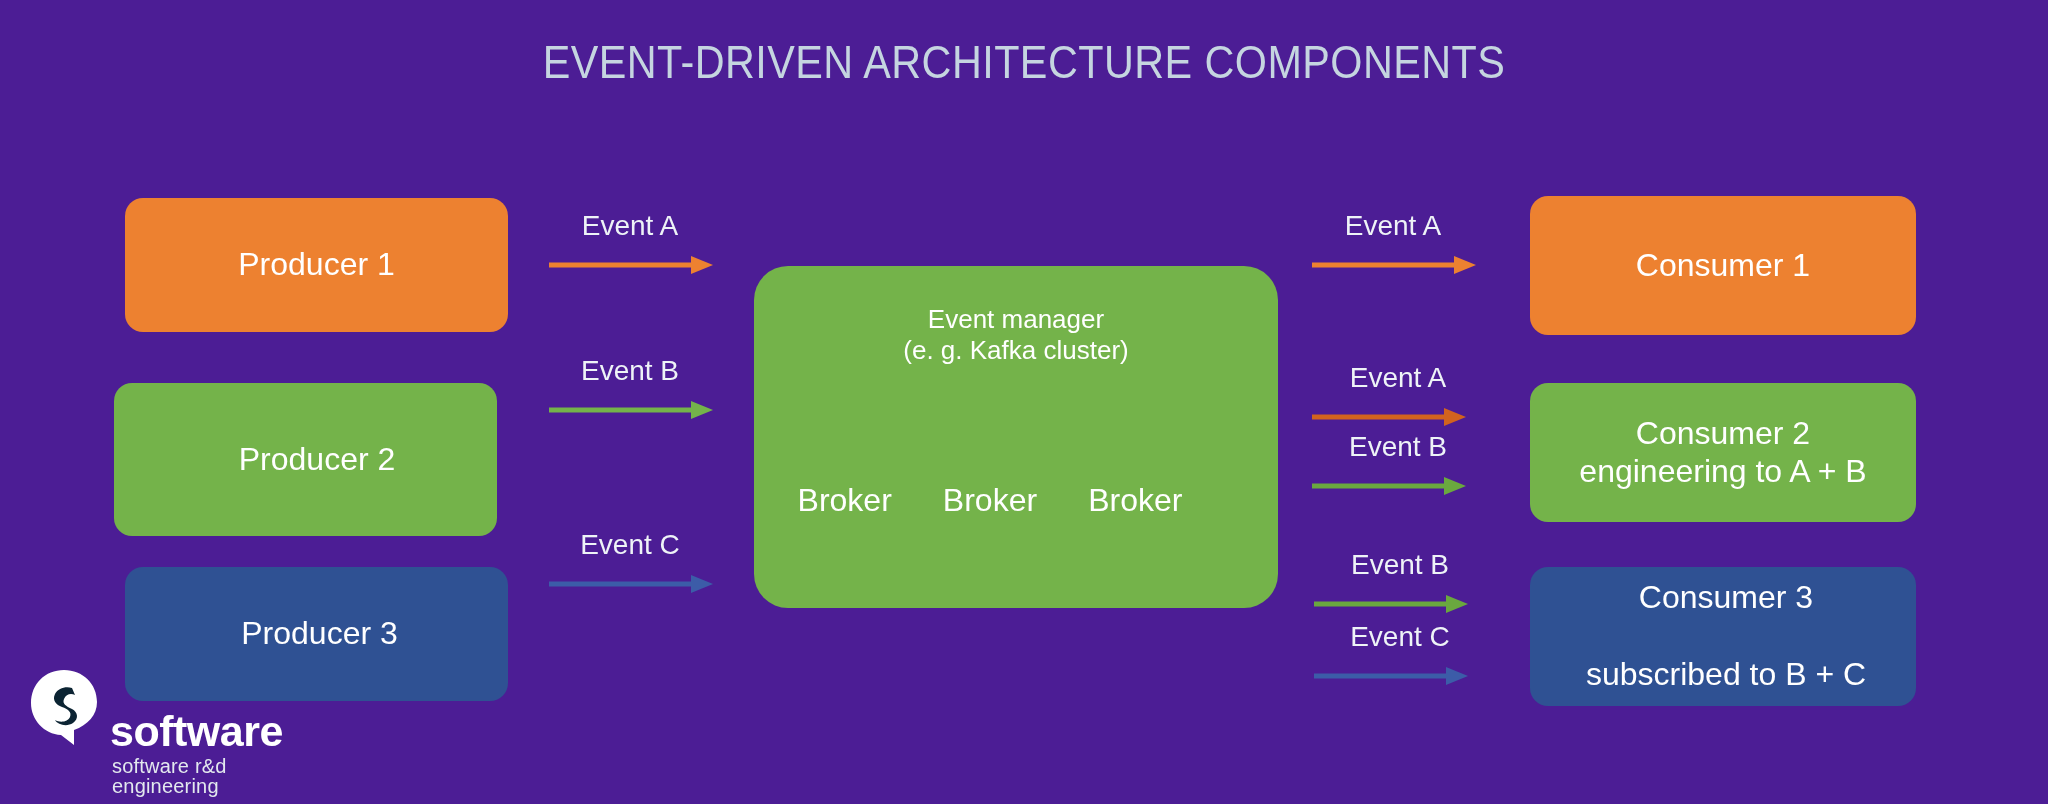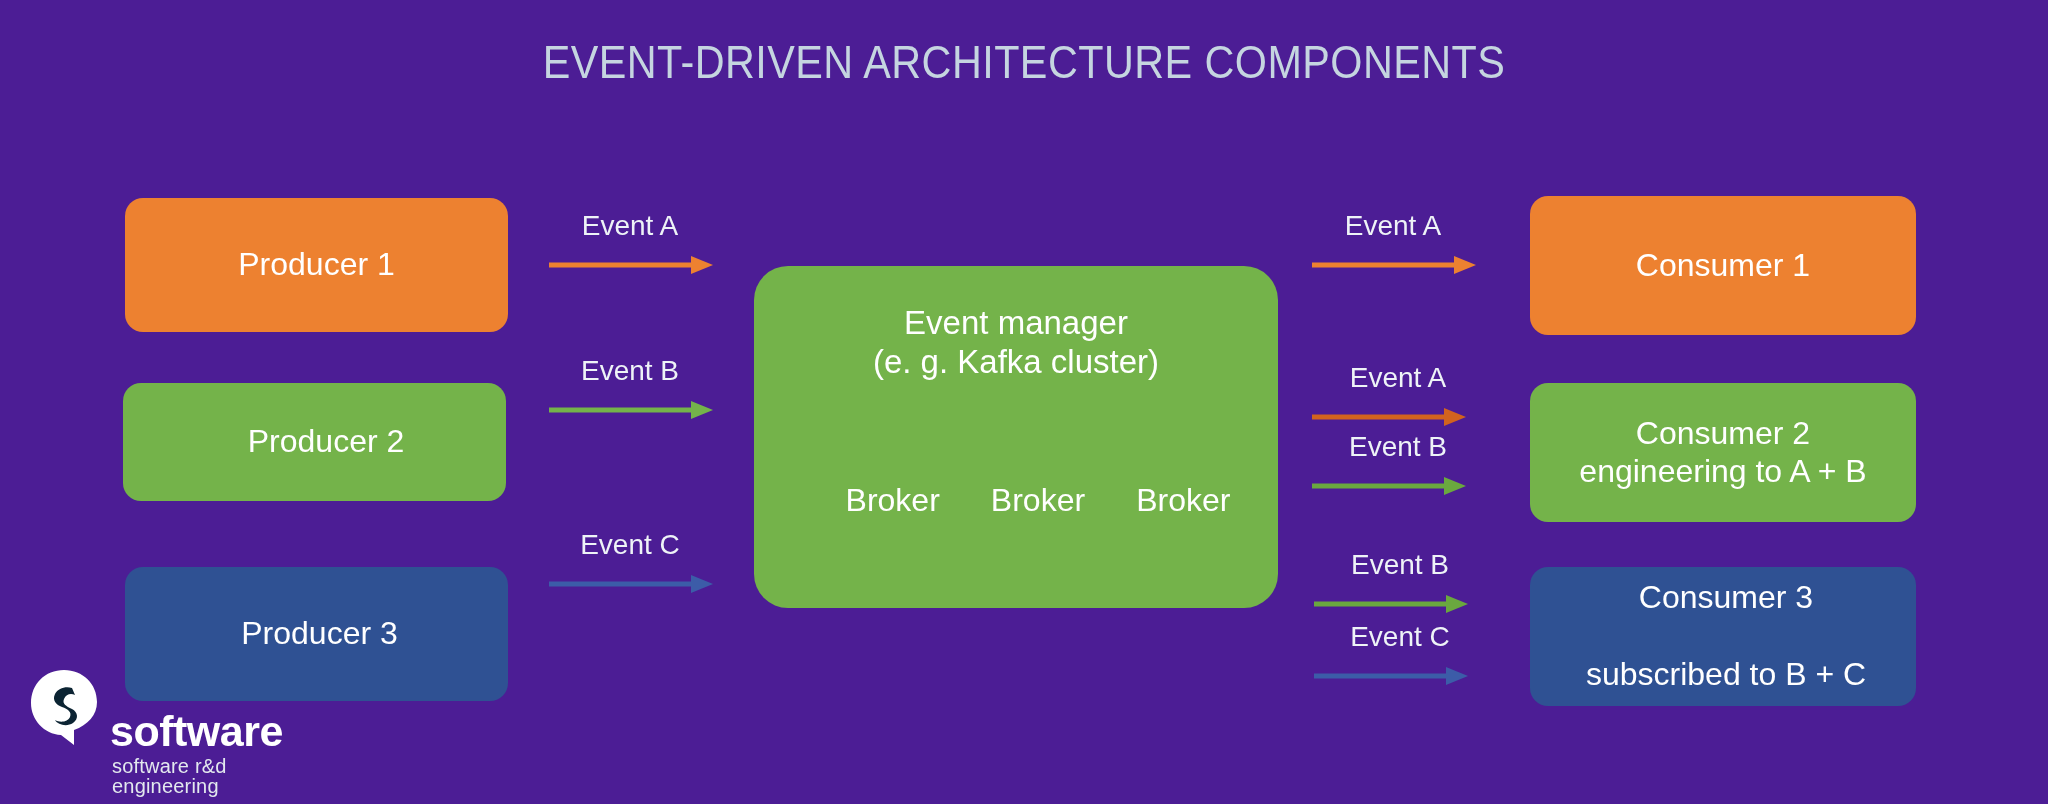--- a/index.html
+++ b/index.html
@@ -60,34 +60,33 @@
     background: #74b34a;
     border-radius: 34px;
   }
   #event-manager-title {
     position: absolute;
     left: 0;
     top: 38px;
     width: 524px;
     text-align: center;
     color: #ffffff;
-    font-size: 33px;
+    font-size: 26px;
     line-height: 1.18;
     white-space: pre-line;
   }
   .broker-row {
     position: absolute;
     left: 0;
     top: 216px;
     width: 472px;
     display: flex;
     justify-content: space-around;
     padding: 0 18px;
     box-sizing: border-box;
-    margin-left: 48px;
   }
   .broker-label {
     color: #ffffff;
     font-size: 32px;
   }
 
   
   .flow {
     position: absolute;
   }
@@ -140,21 +139,21 @@
 <body>
 
 <div id="canvas">
 
   <div id="diagram-title">EVENT-DRIVEN ARCHITECTURE COMPONENTS</div>
 
   <div class="node node-orange" style="left:125px; top:198px; width:383px; height:134px;">
     <span>Producer 1</span>
   </div>
 
-  <div class="node node-green" style="left:123px; top:383px; width:383px; height:118px;padding-left:33px;">
+  <div class="node node-green" style="left:114px; top:383px; width:383px; height:153px;padding-left:33px;">
     <span>Producer 2</span>
   </div>
 
   <div class="node node-blue" style="left:125px; top:567px; width:383px; height:134px;">
     <span>Producer 3</span>
   </div>
 
   <div class="flow" style="left:545px; top:210px; width:170px; height:70px;">
     <div class="flow-label" style="left:0; top:0; width:170px;">Event A</div>
     <svg class="flow-arrow" width="170" height="24" viewBox="0 0 170 24" style="left:0; top:43px;">

